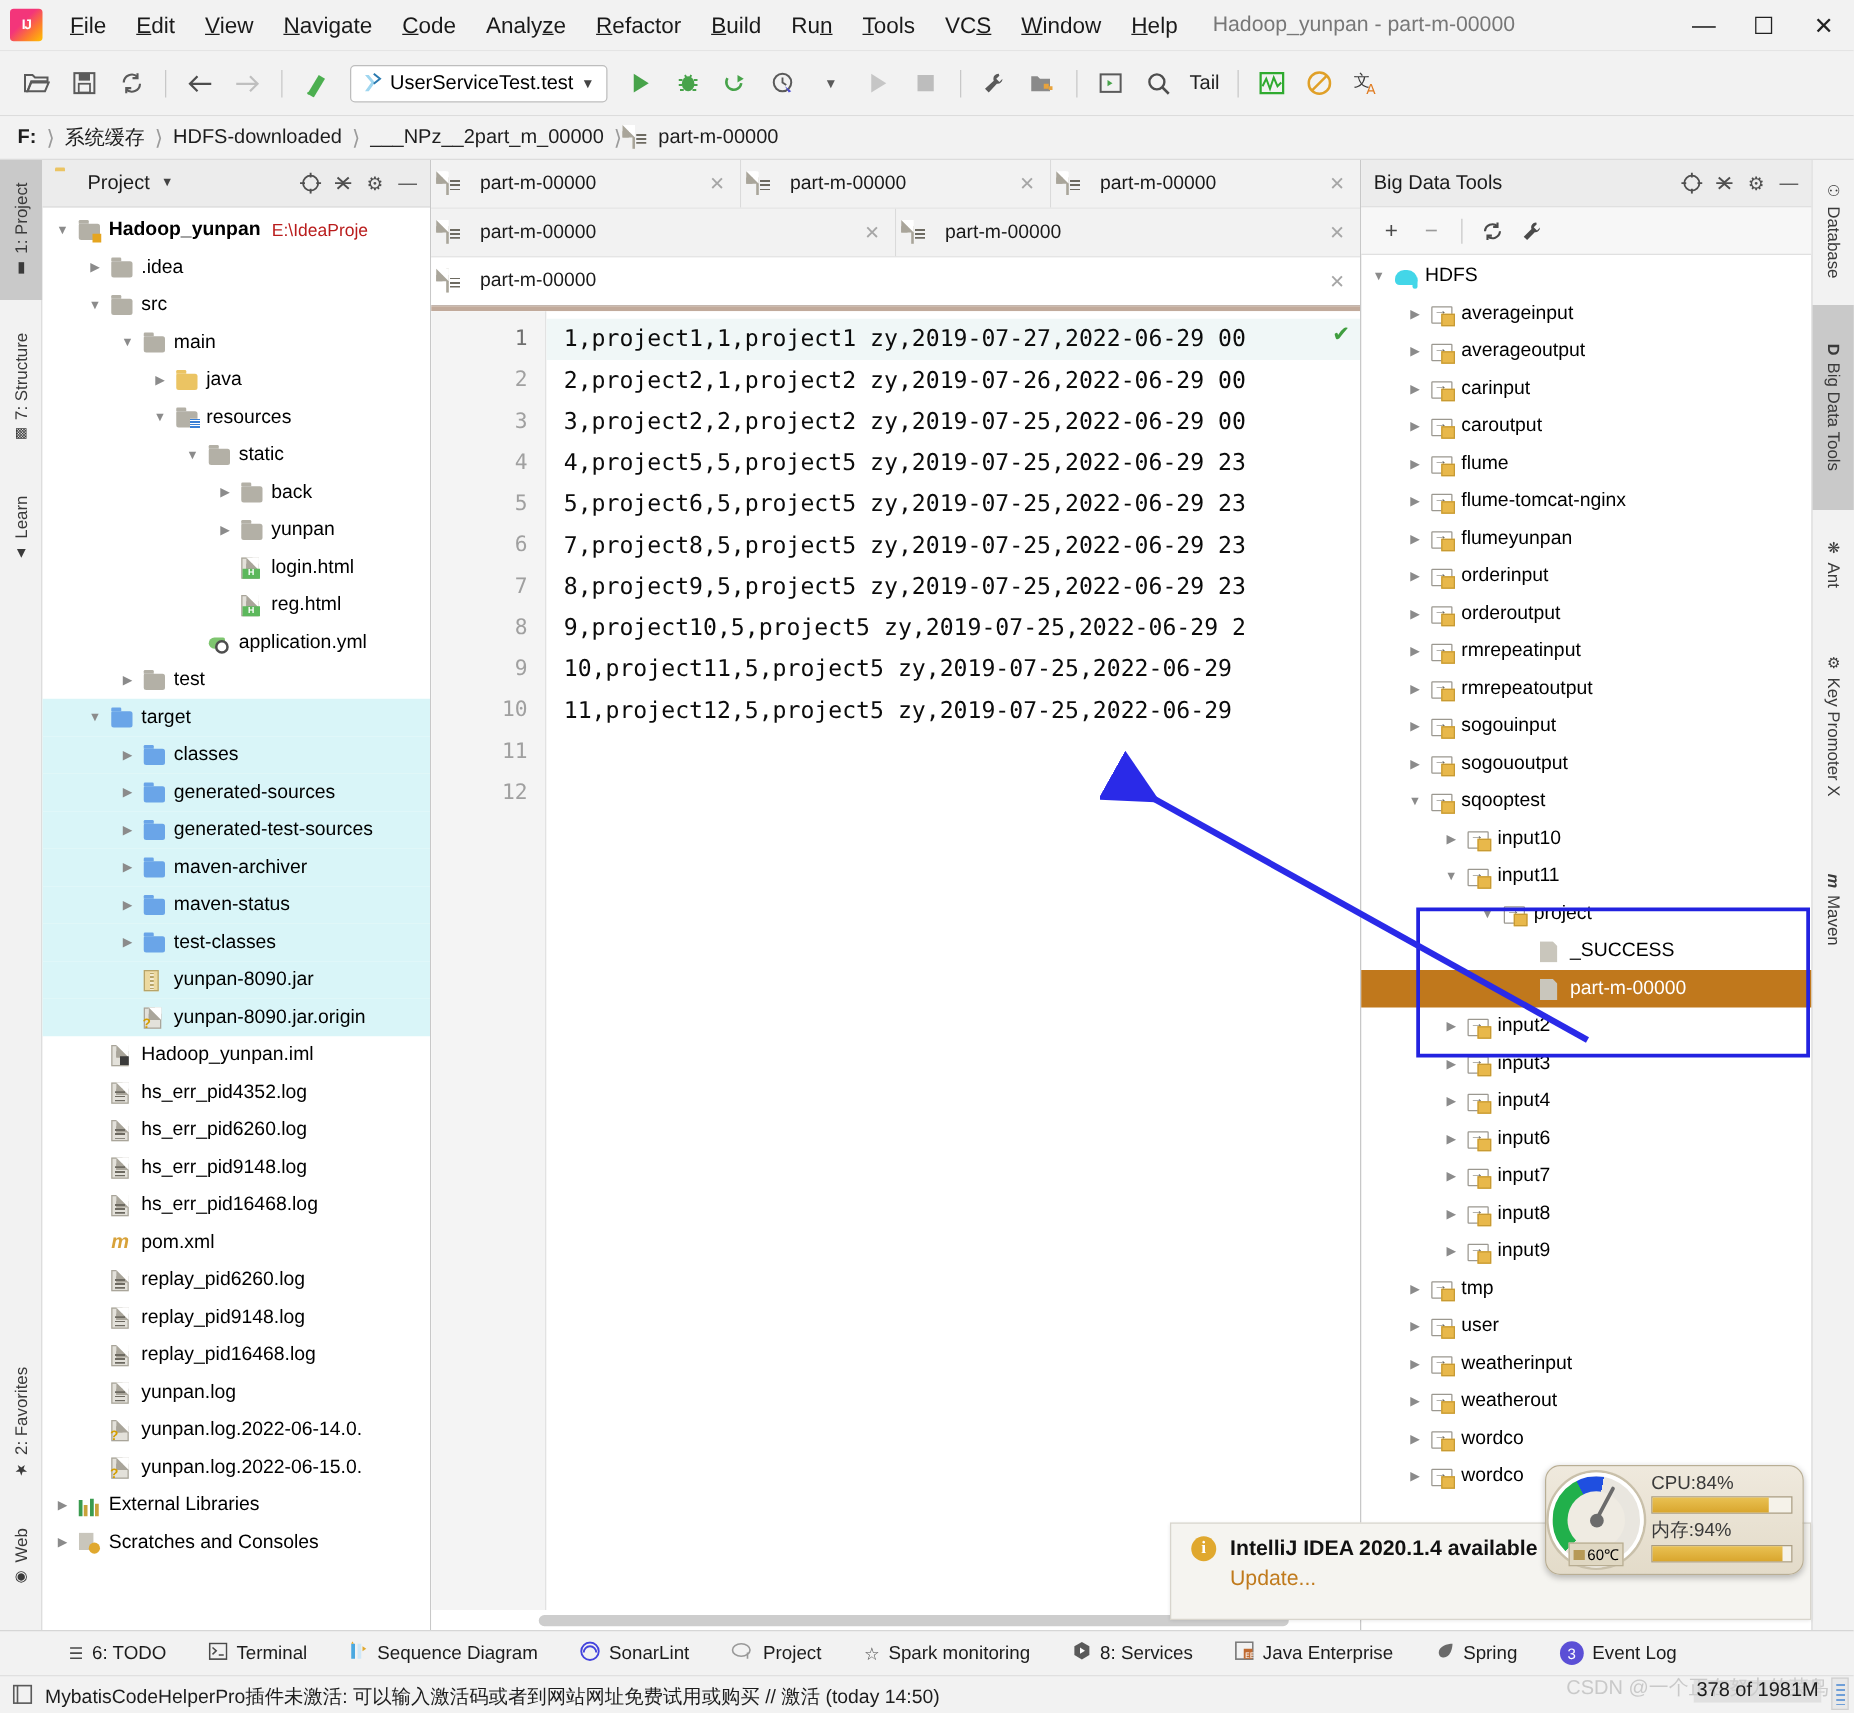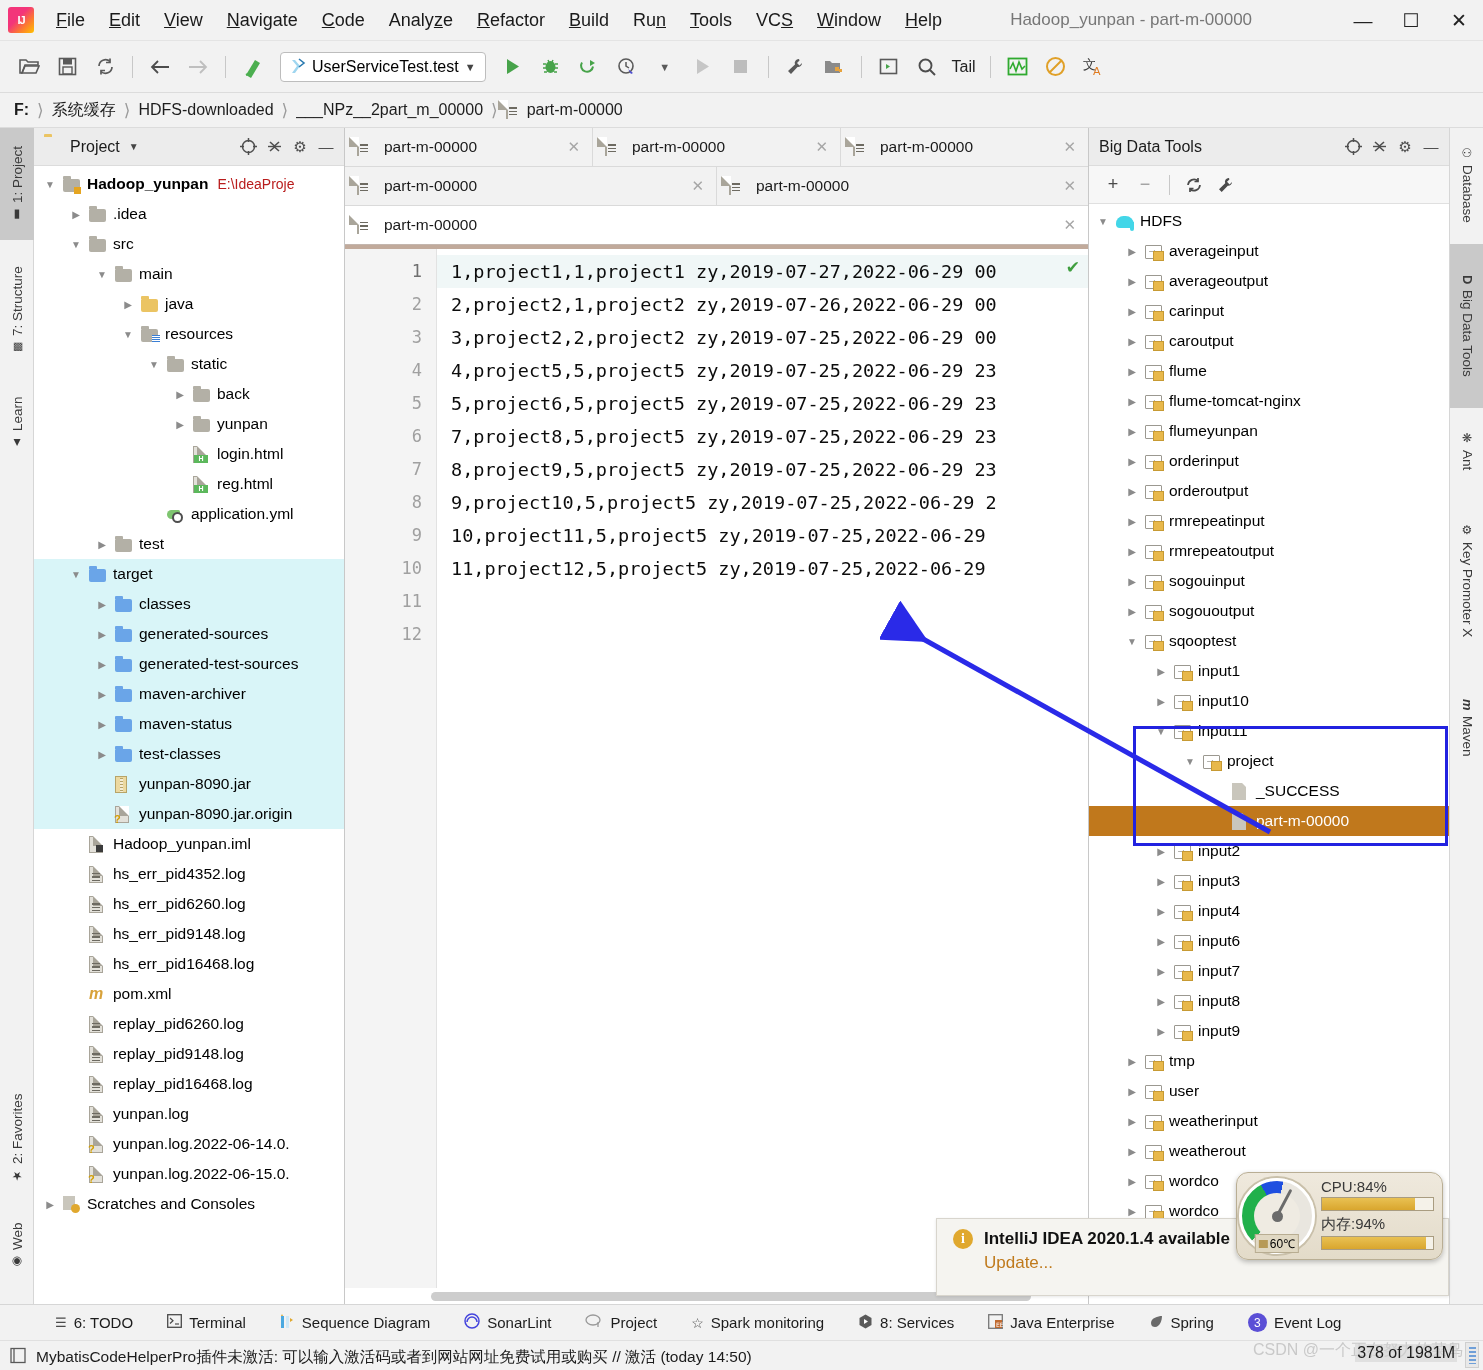--- a/index.html
+++ b/index.html
@@ -29,21 +29,21 @@
     content: "IJ"; position: absolute; left: 0; top: 0; right: 0; bottom: 0;
     color: #fff; font-size: 11px; font-weight: bold; display: flex;
     align-items: center; justify-content: center; letter-spacing: -1px;
   }
   .menuitem {
     padding: 3px 12px; font-size: 18px; color: #1a1a1a; cursor: default;
     white-space: nowrap;
   }
   .menuitem u { text-decoration: underline; }
   .wintitle {
-    margin-left: 56px; color: #777; font-size: 17px; white-space: nowrap;
+    margin-left: 16px; color: #777; font-size: 17px; white-space: nowrap;
   }
   .winbtns { position: absolute; right: 0; top: 0; height: 41px; display: flex; }
   .winbtn {
     width: 48px; height: 41px; display: flex; align-items: center; justify-content: center;
     font-size: 19px; color: #222;
   }
 
   
   .toolbar {
     position: absolute; left: 0; top: 41px; width: 1483px; height: 52px;
@@ -825,20 +825,33 @@
             <span class="doc" style="position:relative">
               <span class="badge-q">?</span>
             </span>
           </span>
           <span class="tlabel">yunpan.log.2022-06-15.0.</span>
         </div>
         <div class="trow">
           <span style="width:8px;flex:none"></span>
           <span class="arr closed"></span>
           <span class="icn" style="margin-left:5px;display:flex;align-items:center">
+            <span class="libico">
+              <i style="height:13px;background:#3a9b4f"></i>
+              <i style="height:9px;background:#c8a23a"></i>
+              <i style="height:14px;background:#3a9b4f"></i>
+              <i style="height:10px;background:#c8a23a"></i>
+            </span>
+          </span>
+          <span class="tlabel">External Libraries</span>
+        </div>
+        <div class="trow">
+          <span style="width:8px;flex:none"></span>
+          <span class="arr closed"></span>
+          <span class="icn" style="margin-left:5px;display:flex;align-items:center">
             <span class="scrico"></span>
           </span>
           <span class="tlabel">Scratches and Consoles</span>
         </div>
       </div>
   </div>
 
   <div class="editor">
     <div class="tabrow r1">
       <div class="etab" style="width:248px;">
@@ -1074,28 +1087,20 @@
             <span class="hdfs-fld"></span>
           </span>
           <span class="tlabel">sqooptest</span>
         </div>
         <div class="hrow">
           <span style="width:64px;flex:none"></span>
           <span class="arr closed"></span>
           <span class="icn" style="margin-left:5px;display:flex;align-items:center">
             <span class="hdfs-fld"></span>
           </span>
-          <span class="tlabel">input1</span>
-        </div>
-        <div class="hrow">
-          <span style="width:64px;flex:none"></span>
-          <span class="arr closed"></span>
-          <span class="icn" style="margin-left:5px;display:flex;align-items:center">
-            <span class="hdfs-fld"></span>
-          </span>
           <span class="tlabel">input10</span>
         </div>
         <div class="hrow">
           <span style="width:64px;flex:none"></span>
           <span class="arr open"></span>
           <span class="icn" style="margin-left:5px;display:flex;align-items:center">
             <span class="hdfs-fld"></span>
           </span>
           <span class="tlabel">input11</span>
         </div>

